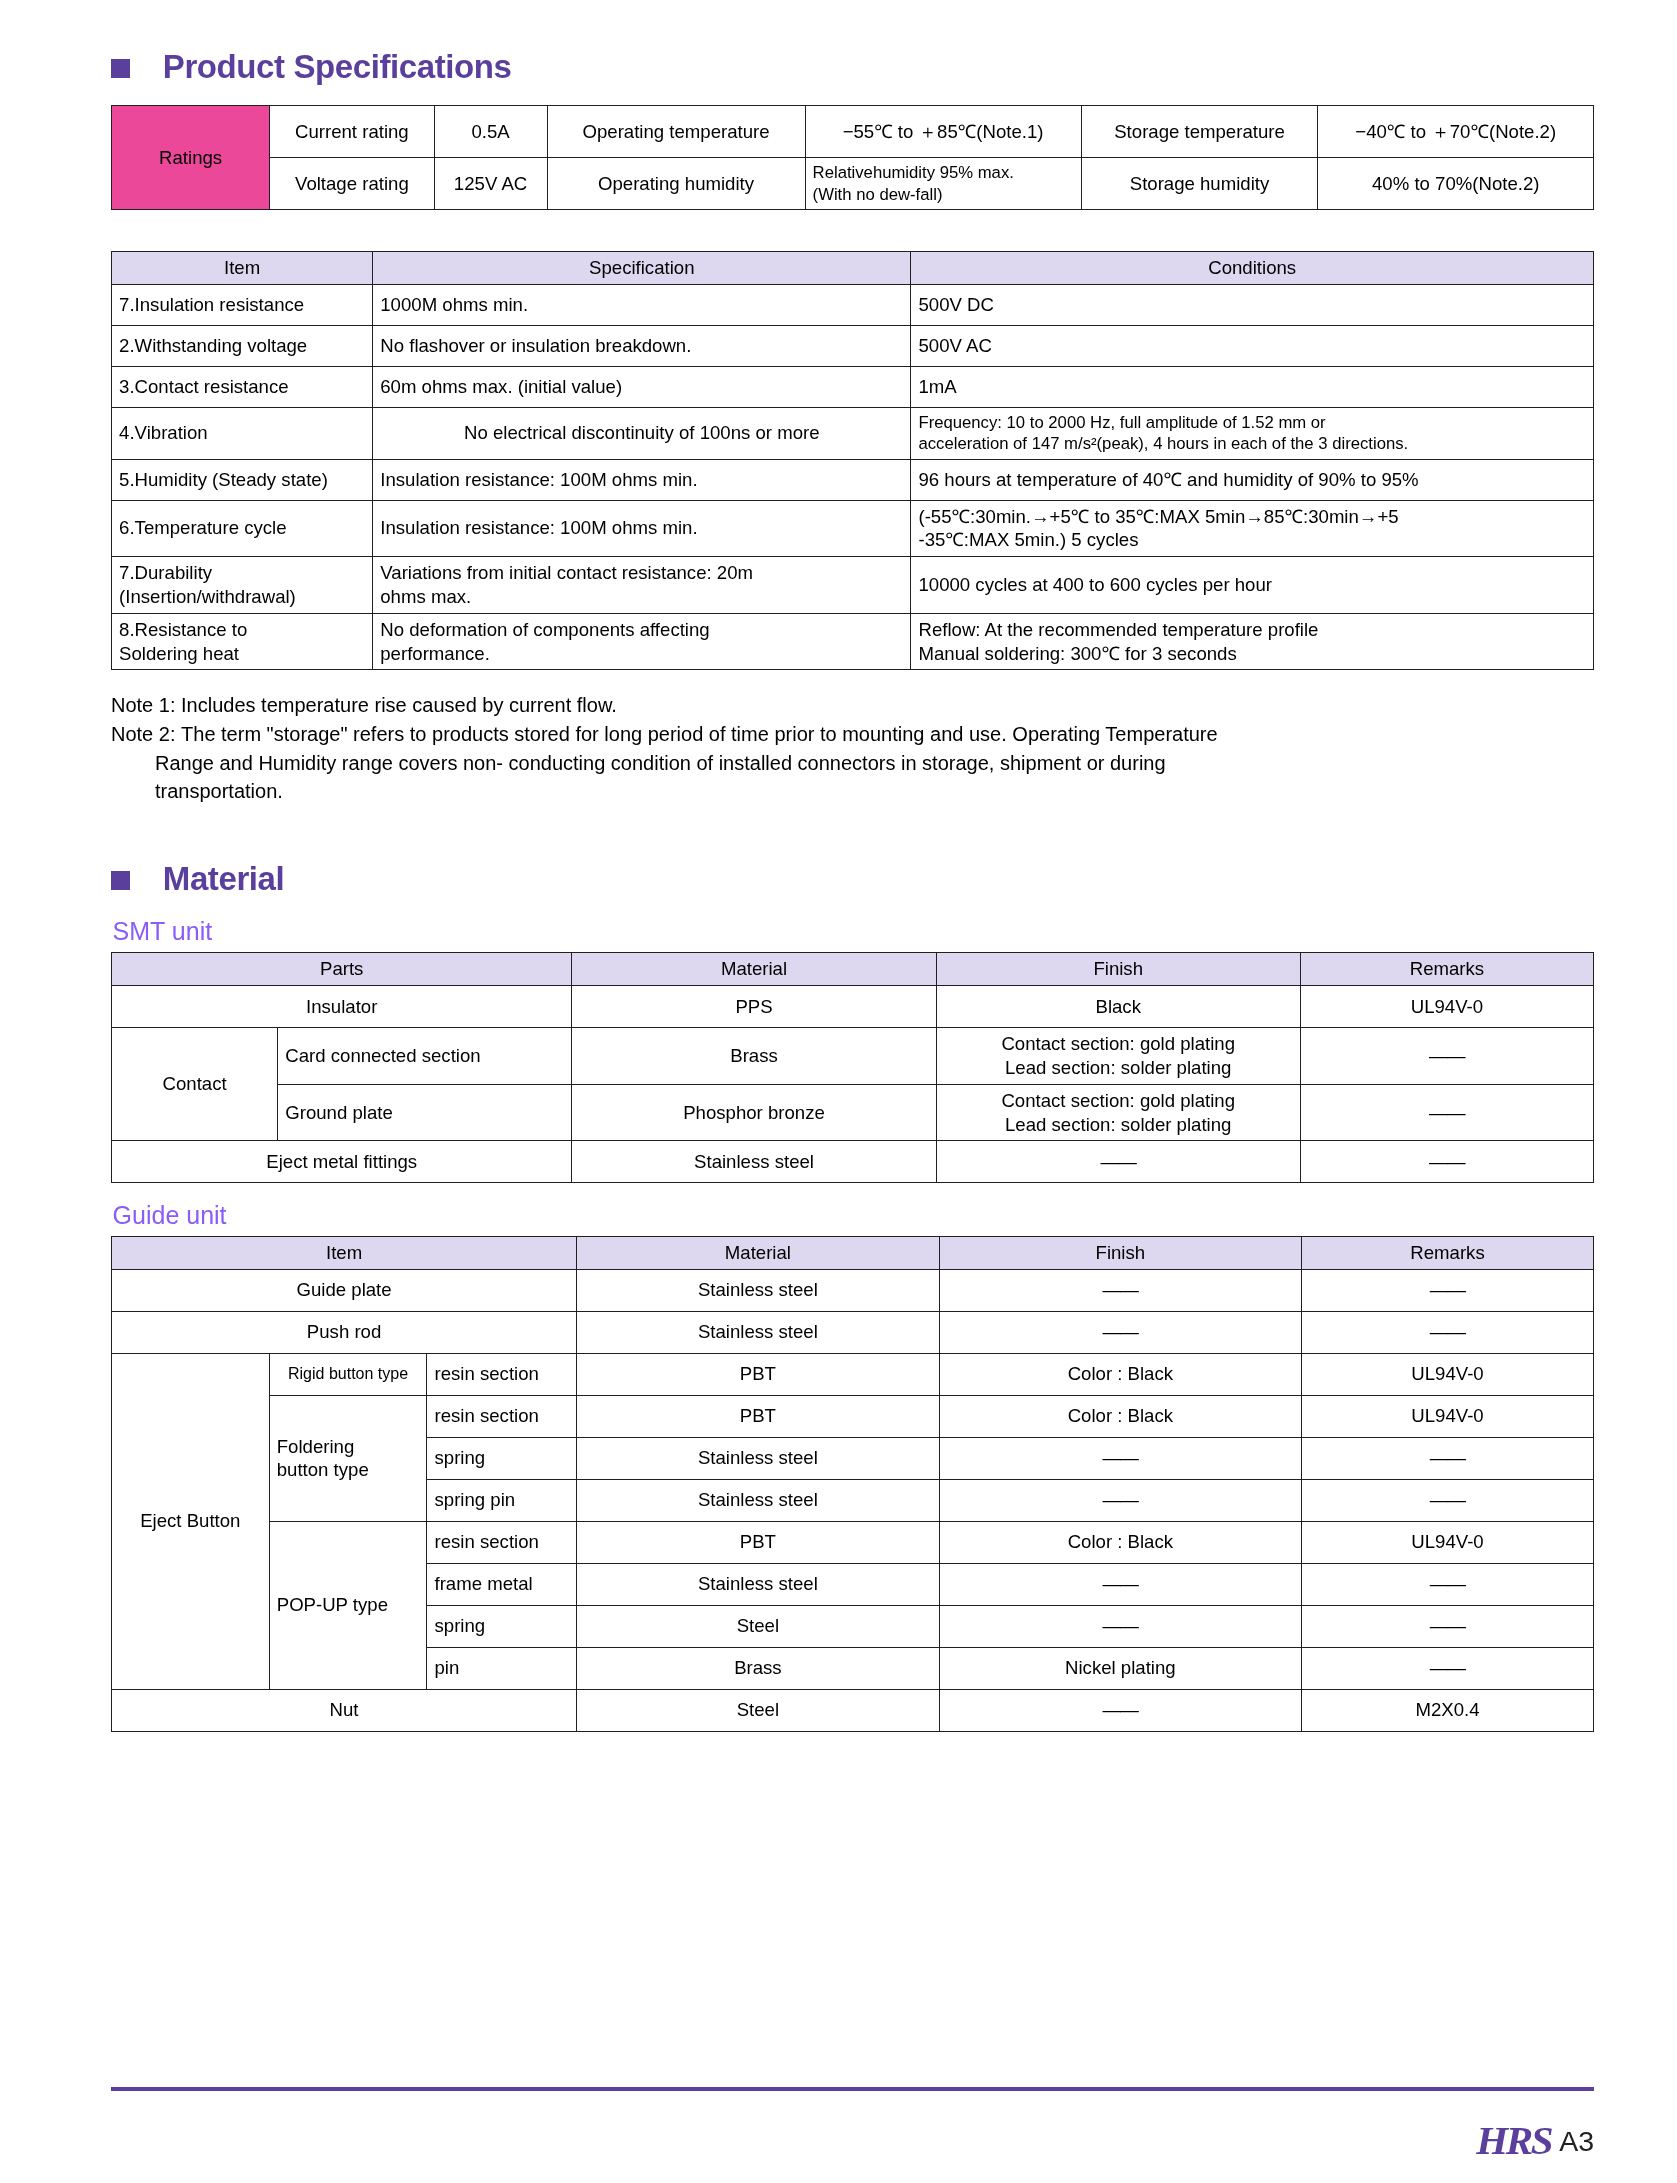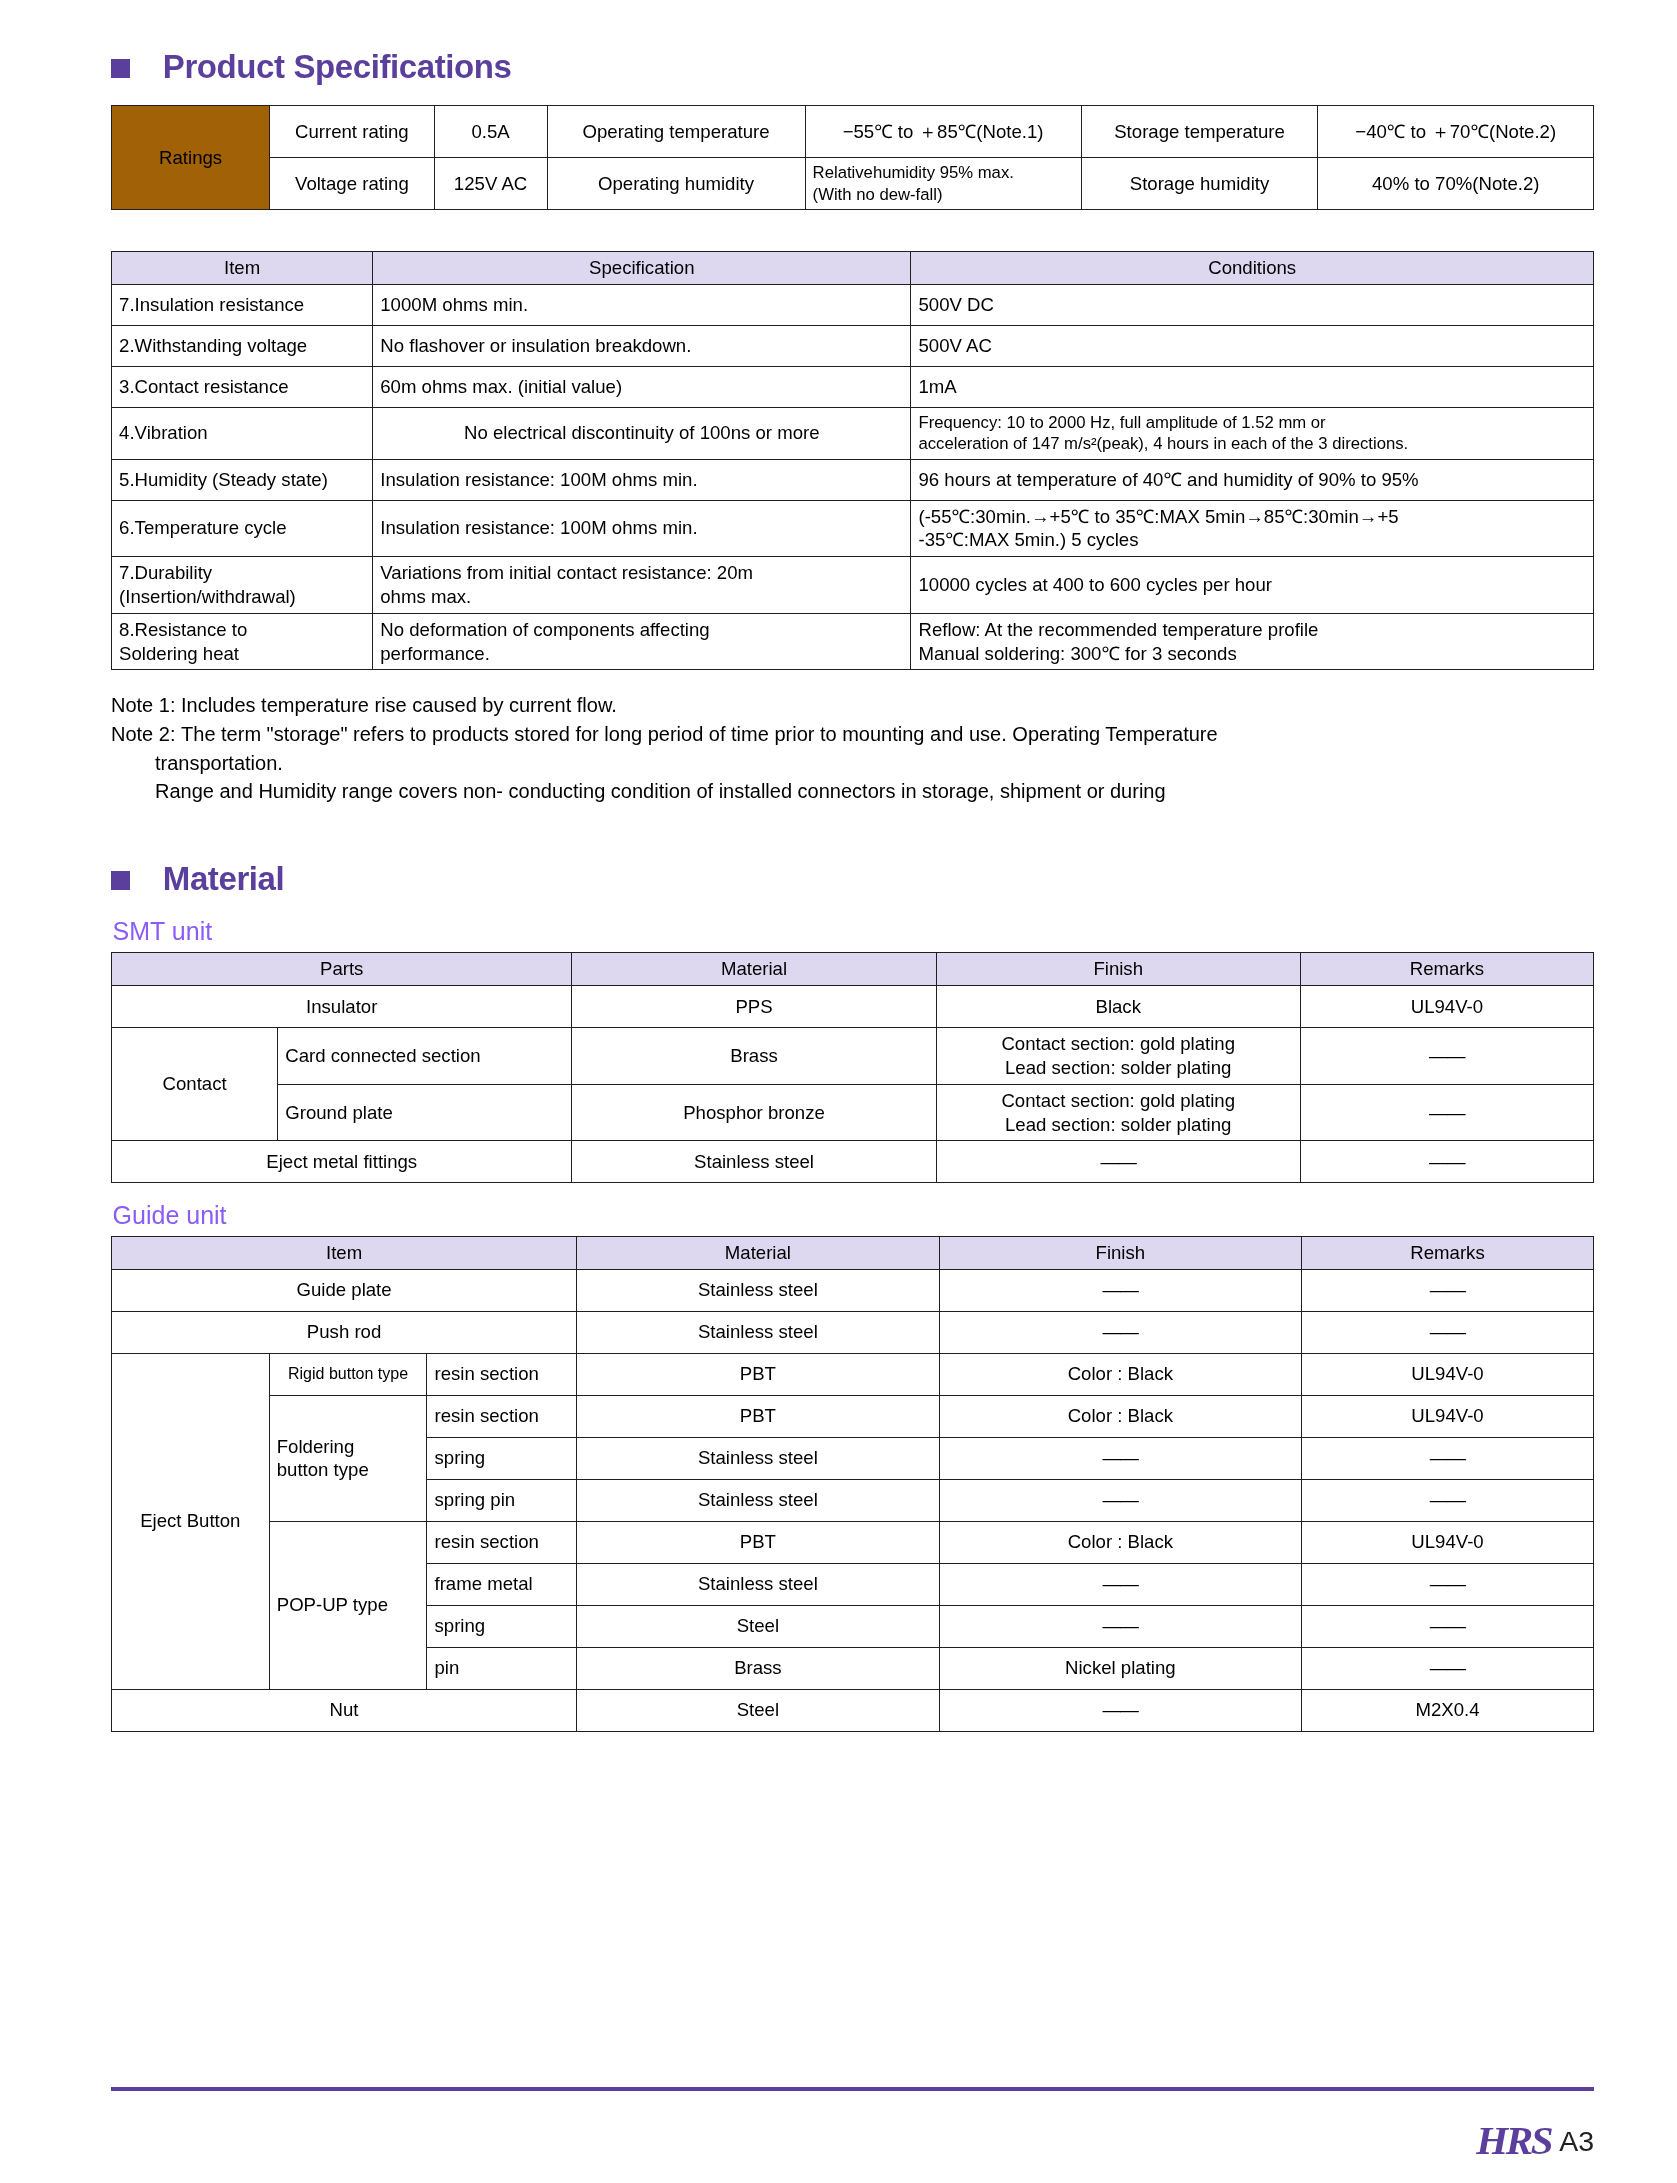--- a/index.html
+++ b/index.html
@@ -65,21 +65,21 @@
     background: #ddd7ef;
     text-align: center;
   }
   .c { text-align: center; }
   .l { text-align: left; }
 
   
   .ratings-wrap { margin-bottom: 41px; }
   table.ratings td { height: 43px; }
   table.ratings td.label {
-    background: #a16207;
+    background: #ec4899;
     text-align: center;
     width: 143px;
   }
   .small { font-size: 16.7px; }
 
   
   .spec-wrap { margin-bottom: 20.6px; }
   table.spec td { height: 32px; }
   table.spec td.itemcol { width: 246px; }
   table.spec td.speccol { width: 523px; }
@@ -232,22 +232,22 @@
     <div class="note-row">
       <span class="note-lbl">Note 1:</span>
       <span>&nbsp;</span>
       <span class="note-body">Includes temperature rise caused by current flow.</span>
     </div>
     <div class="note-row">
       <span class="note-lbl">Note 2:</span>
       <span>&nbsp;</span>
       <span class="note-body">The term "storage" refers to products stored for long period of time prior to mounting and use. Operating Temperature</span>
     </div>
+    <div class="indent">Range and Humidity range covers non- conducting condition of installed connectors in storage, shipment or during</div>
     <div class="indent">transportation.</div>
-    <div class="indent">Range and Humidity range covers non- conducting condition of installed connectors in storage, shipment or during</div>
   </div>
 
   <div class="section-head" style="margin-top:54px">
     <span class="bullet"></span>
     <span>Material</span>
   </div>
 
   <div class="sub-head">SMT unit</div>
 
   <div class="mat-wrap">

